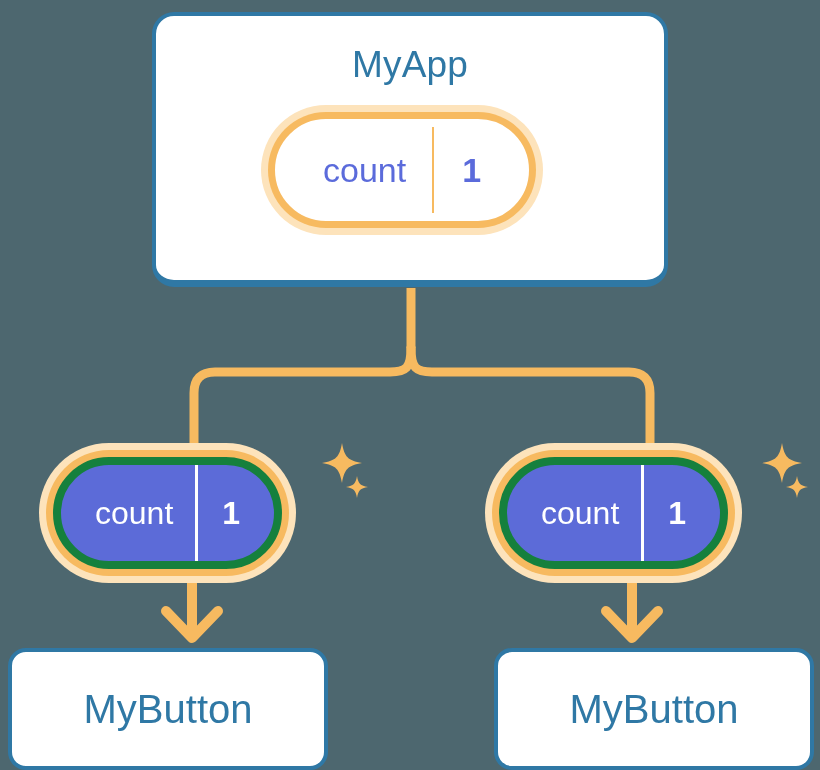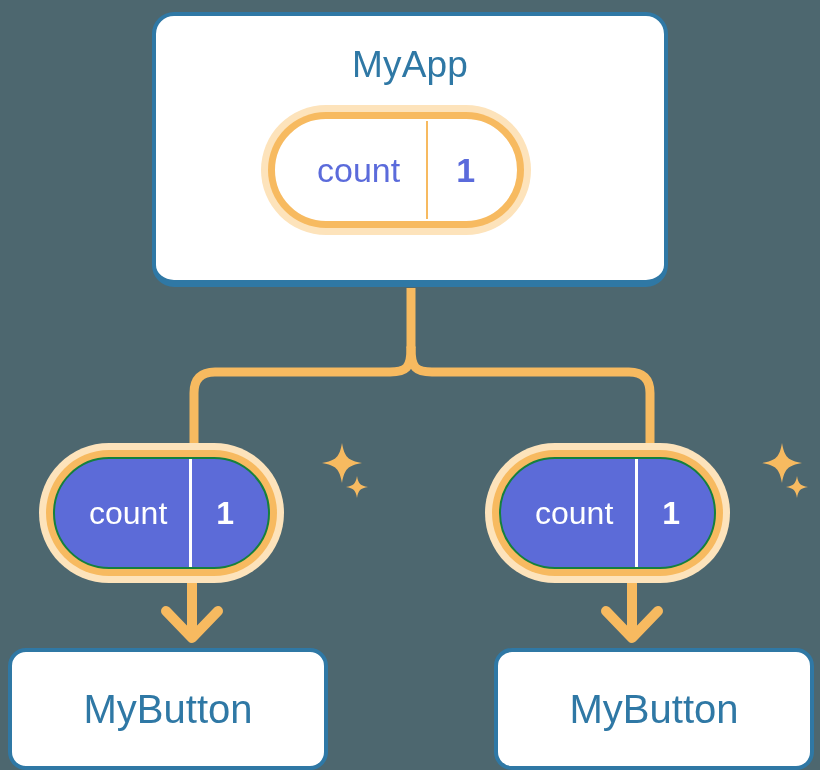--- a/index.html
+++ b/index.html
@@ -102,21 +102,21 @@
     background: #f7ba60;               
     padding: 7px;
     box-shadow: 0 0 0 7px #fde3bb;     
   }
 
   .pill-inner {
     display: flex;
     align-items: stretch;
     border-radius: 999px;
     overflow: hidden;
-    border: 2px solid #15803d;
+    border: 8px solid #15803d;
     box-sizing: border-box;
   }
 
   .pill-key, .pill-val {
     display: flex;
     align-items: center;
     justify-content: center;
     line-height: 1;
     user-select: none;
     box-sizing: border-box;

